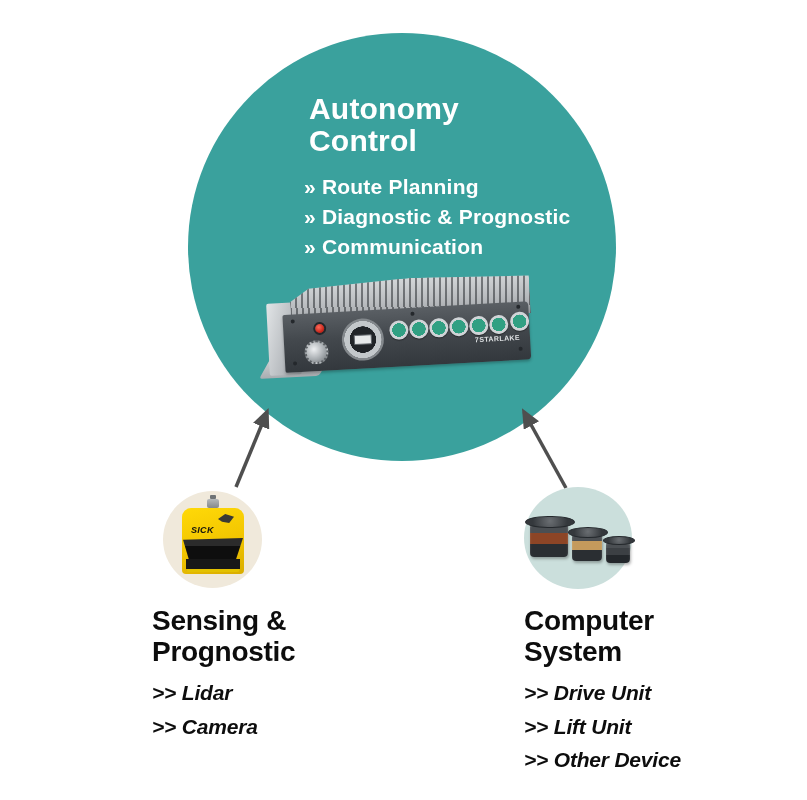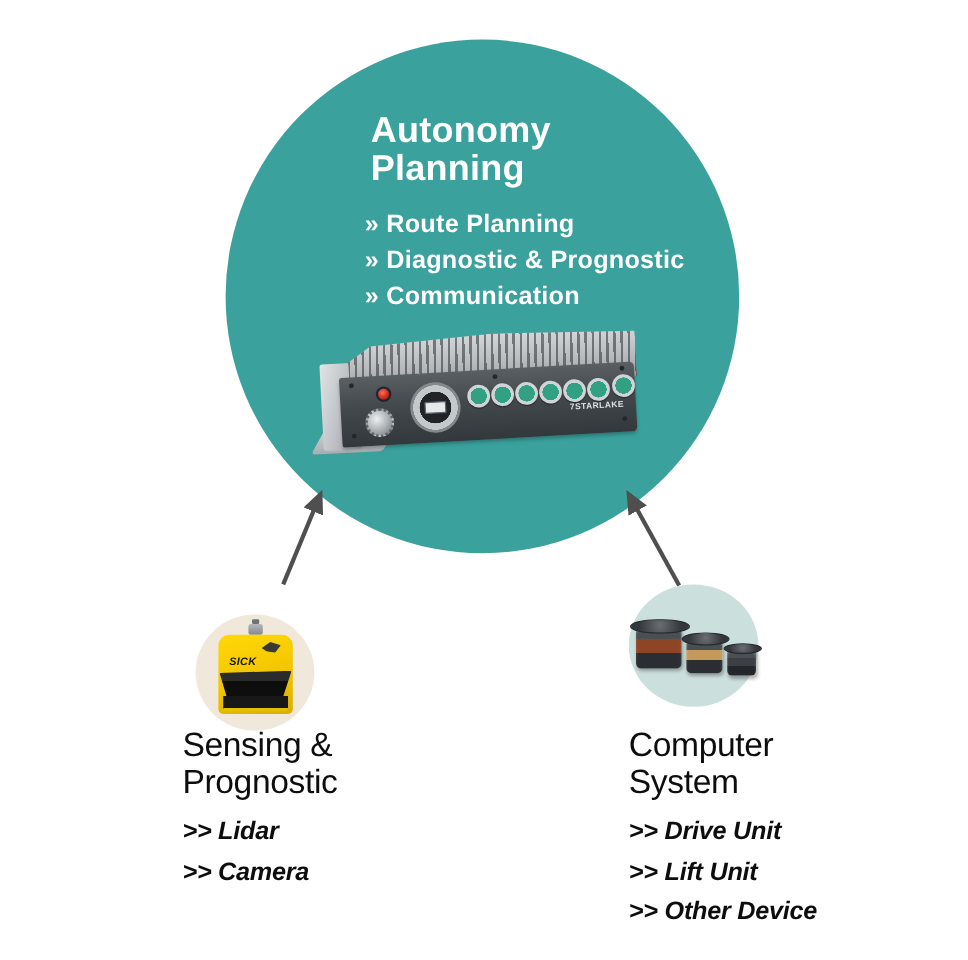--- a/index.html
+++ b/index.html
@@ -116,21 +116,21 @@
     font-size: 7px; font-weight: bold; color: #dfe2e4;
     letter-spacing: 0.4px;
   }
 
   
   .arrows { position: absolute; left: 0; top: 0; }
   .arrows line { stroke: var(--arrow, #4f4f4f); stroke-width: 3.5; }
 
   
   .node-circle { position: absolute; border-radius: 50%; }
-  .node-left { left: 163px; top: 512px; width: 99px; height: 97px; background: var(--left-circle, #f0e9db); }
+  .node-left { left: 163px; top: 491px; width: 99px; height: 97px; background: var(--left-circle, #f0e9db); }
   .node-right { left: 524px; top: 487px; width: 108px; height: 102px; background: var(--right-circle, #cbdfdc); }
 
   
   .lidar { position: absolute; left: 18px; top: 8px; width: 64px; height: 80px; }
   .lidar-knob {
     position: absolute; left: 26px; top: 0; width: 12px; height: 9px;
     background: linear-gradient(#b4b8ba, #84888b); border-radius: 2px;
   }
   .lidar-knob::before {
     content: ""; position: absolute; left: 3px; top: -4px; width: 6px; height: 4px;
@@ -185,37 +185,37 @@
     left: 78px; top: 30px; width: 24px; height: 22px;
     background: linear-gradient(180deg, #4b4f53 0 32%, #3c4044 32% 65%, #23272b 65%);
     box-shadow: inset 0 2px 2px rgba(255,255,255,0.25), 1px 2px 3px rgba(0,0,0,0.3);
   }
 
   
   .col { position: absolute; color: #0d0d0d; }
   .col-left { left: 152px; top: 605px; }
   .col-right { left: 524px; top: 605px; }
   .col-heading {
-    font-size: 28px; font-weight: normal; line-height: 31px; letter-spacing: -0.3px;
+    font-size: 28px; font-weight: bold; line-height: 31px; letter-spacing: -0.3px;
   }
   .col-items { margin-top: 9px; font-style: italic; }
   .col-item {
     font-size: 21px; font-weight: bold; line-height: 33.5px; letter-spacing: -0.2px;
   }
 </style>
 </head>
 <body>
 
 <div class="canvas">
 
   <div class="main-circle"></div>
 
   <div class="main-title">
     <div>Autonomy</div>
-    <div>Planning</div>
+    <div>Control</div>
   </div>
 
   <div class="main-bullets">
     <div class="main-bullet">» Route Planning</div>
     <div class="main-bullet">» Diagnostic &amp; Prognostic</div>
     <div class="main-bullet">» Communication</div>
   </div>
 
   <div class="device">
     <div class="dev-bracket"></div>

